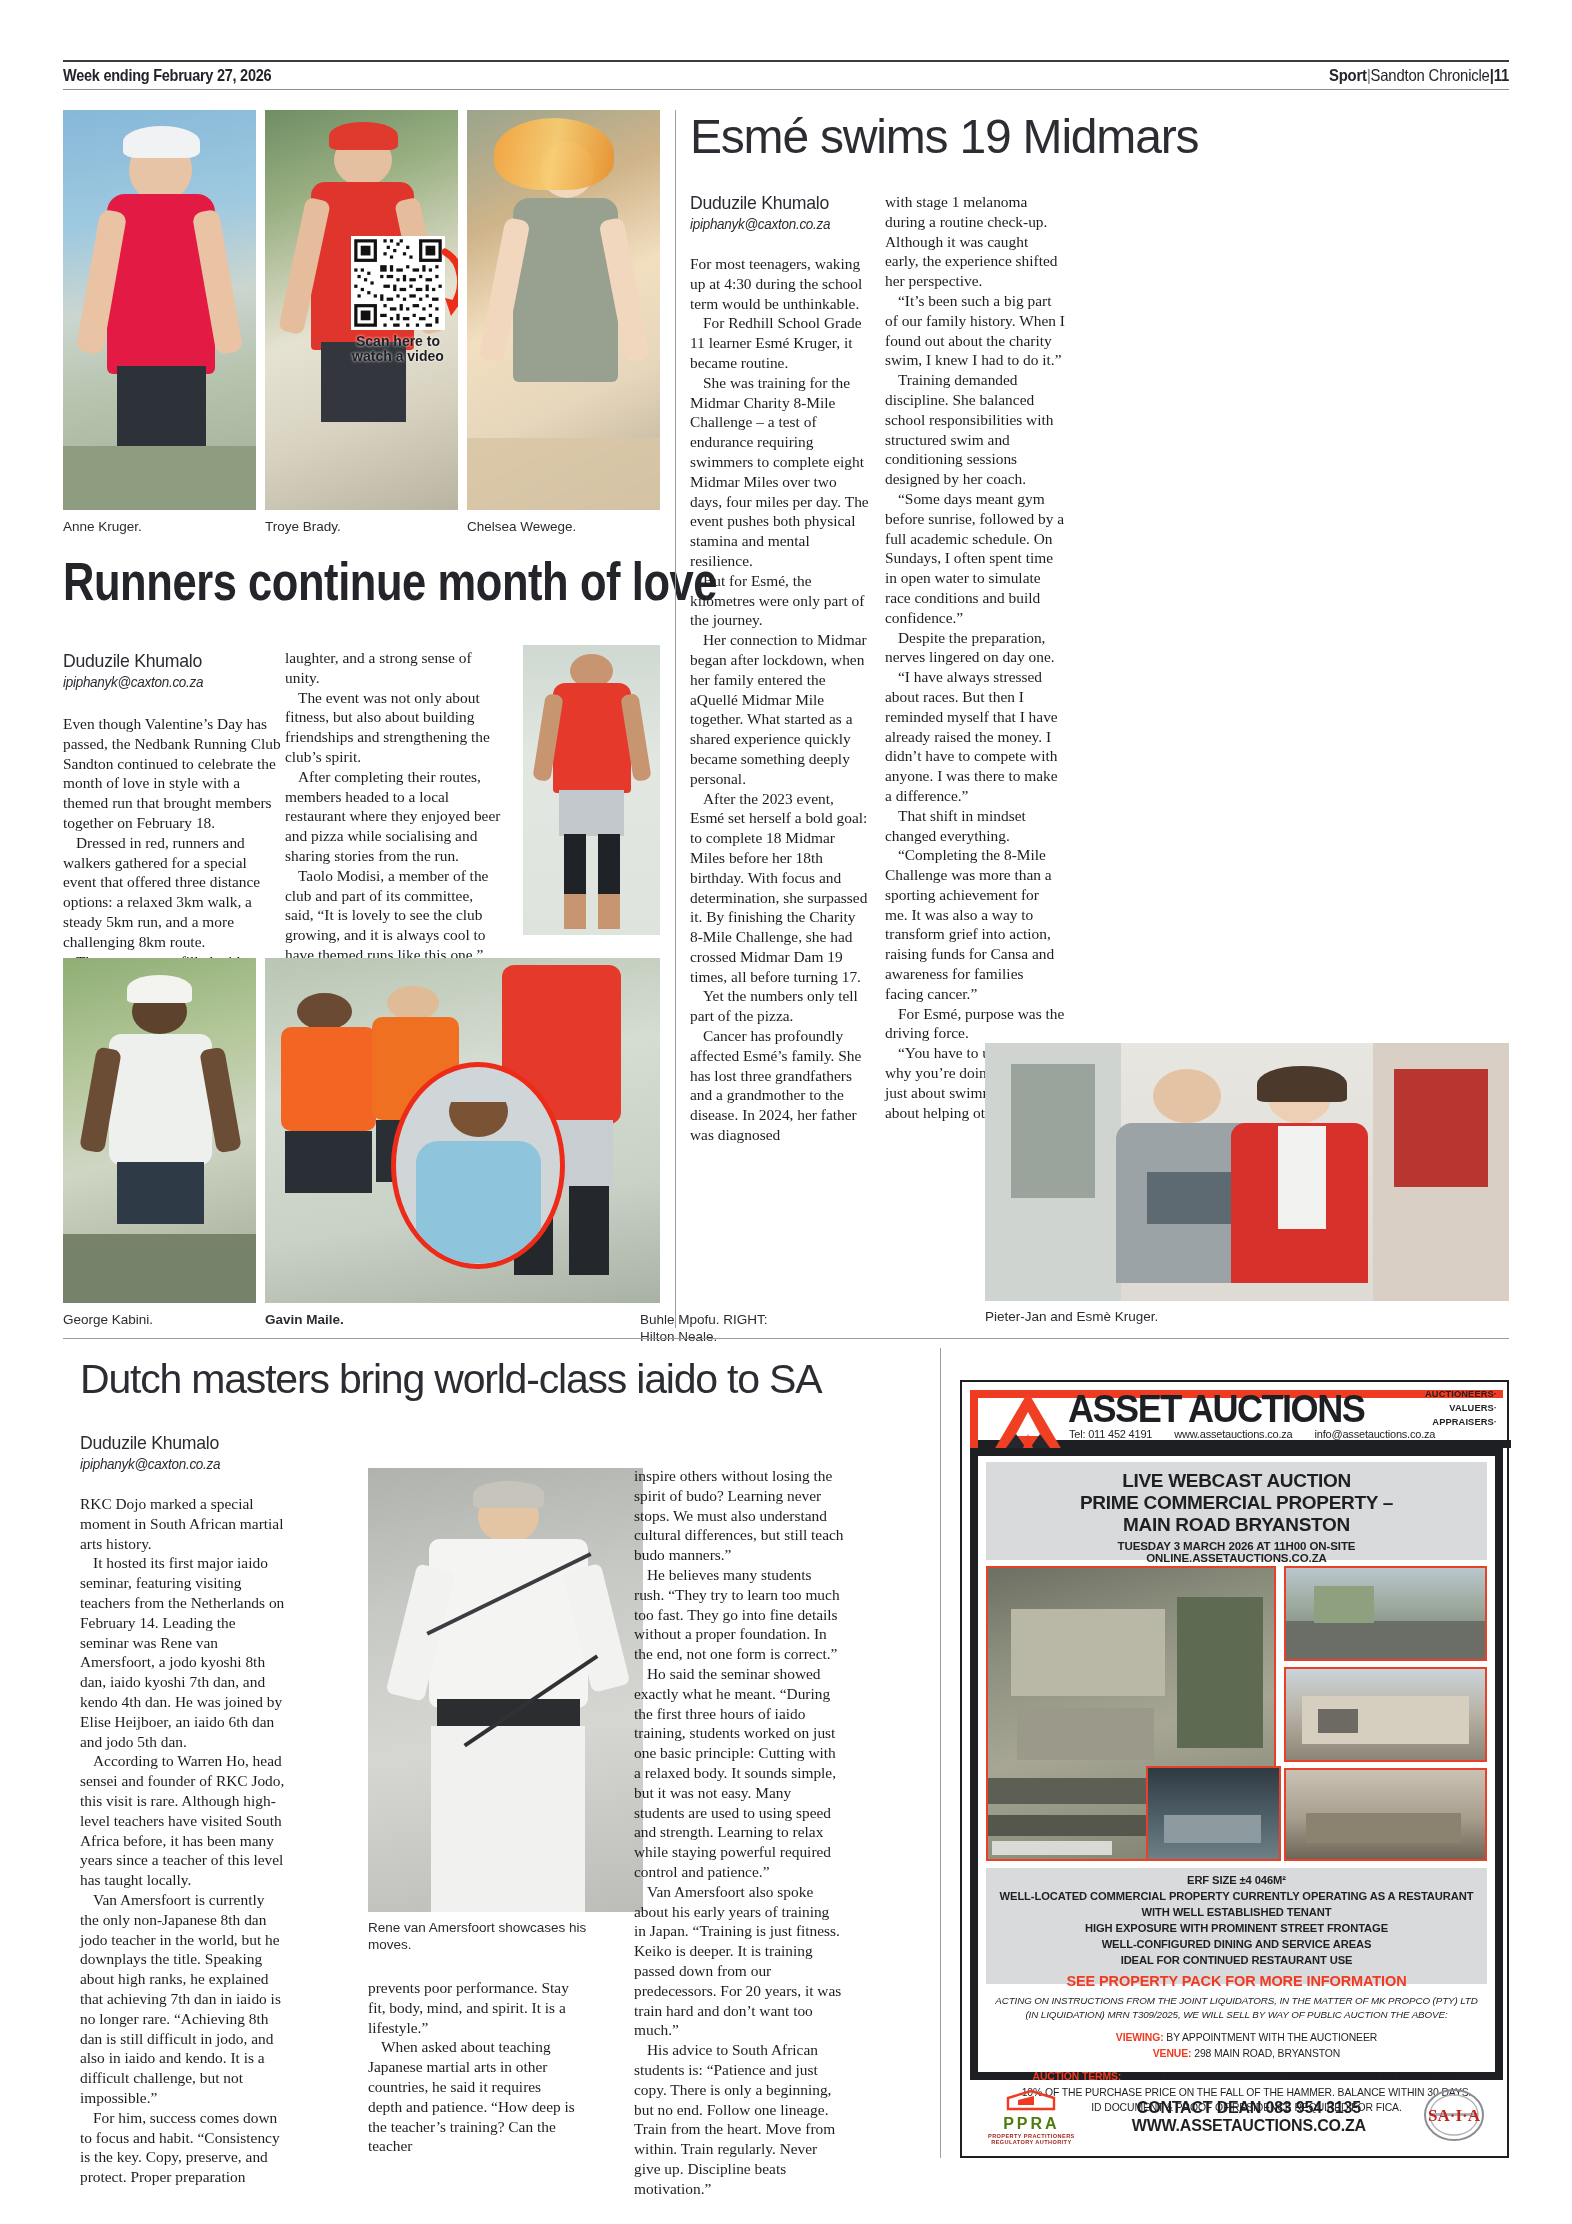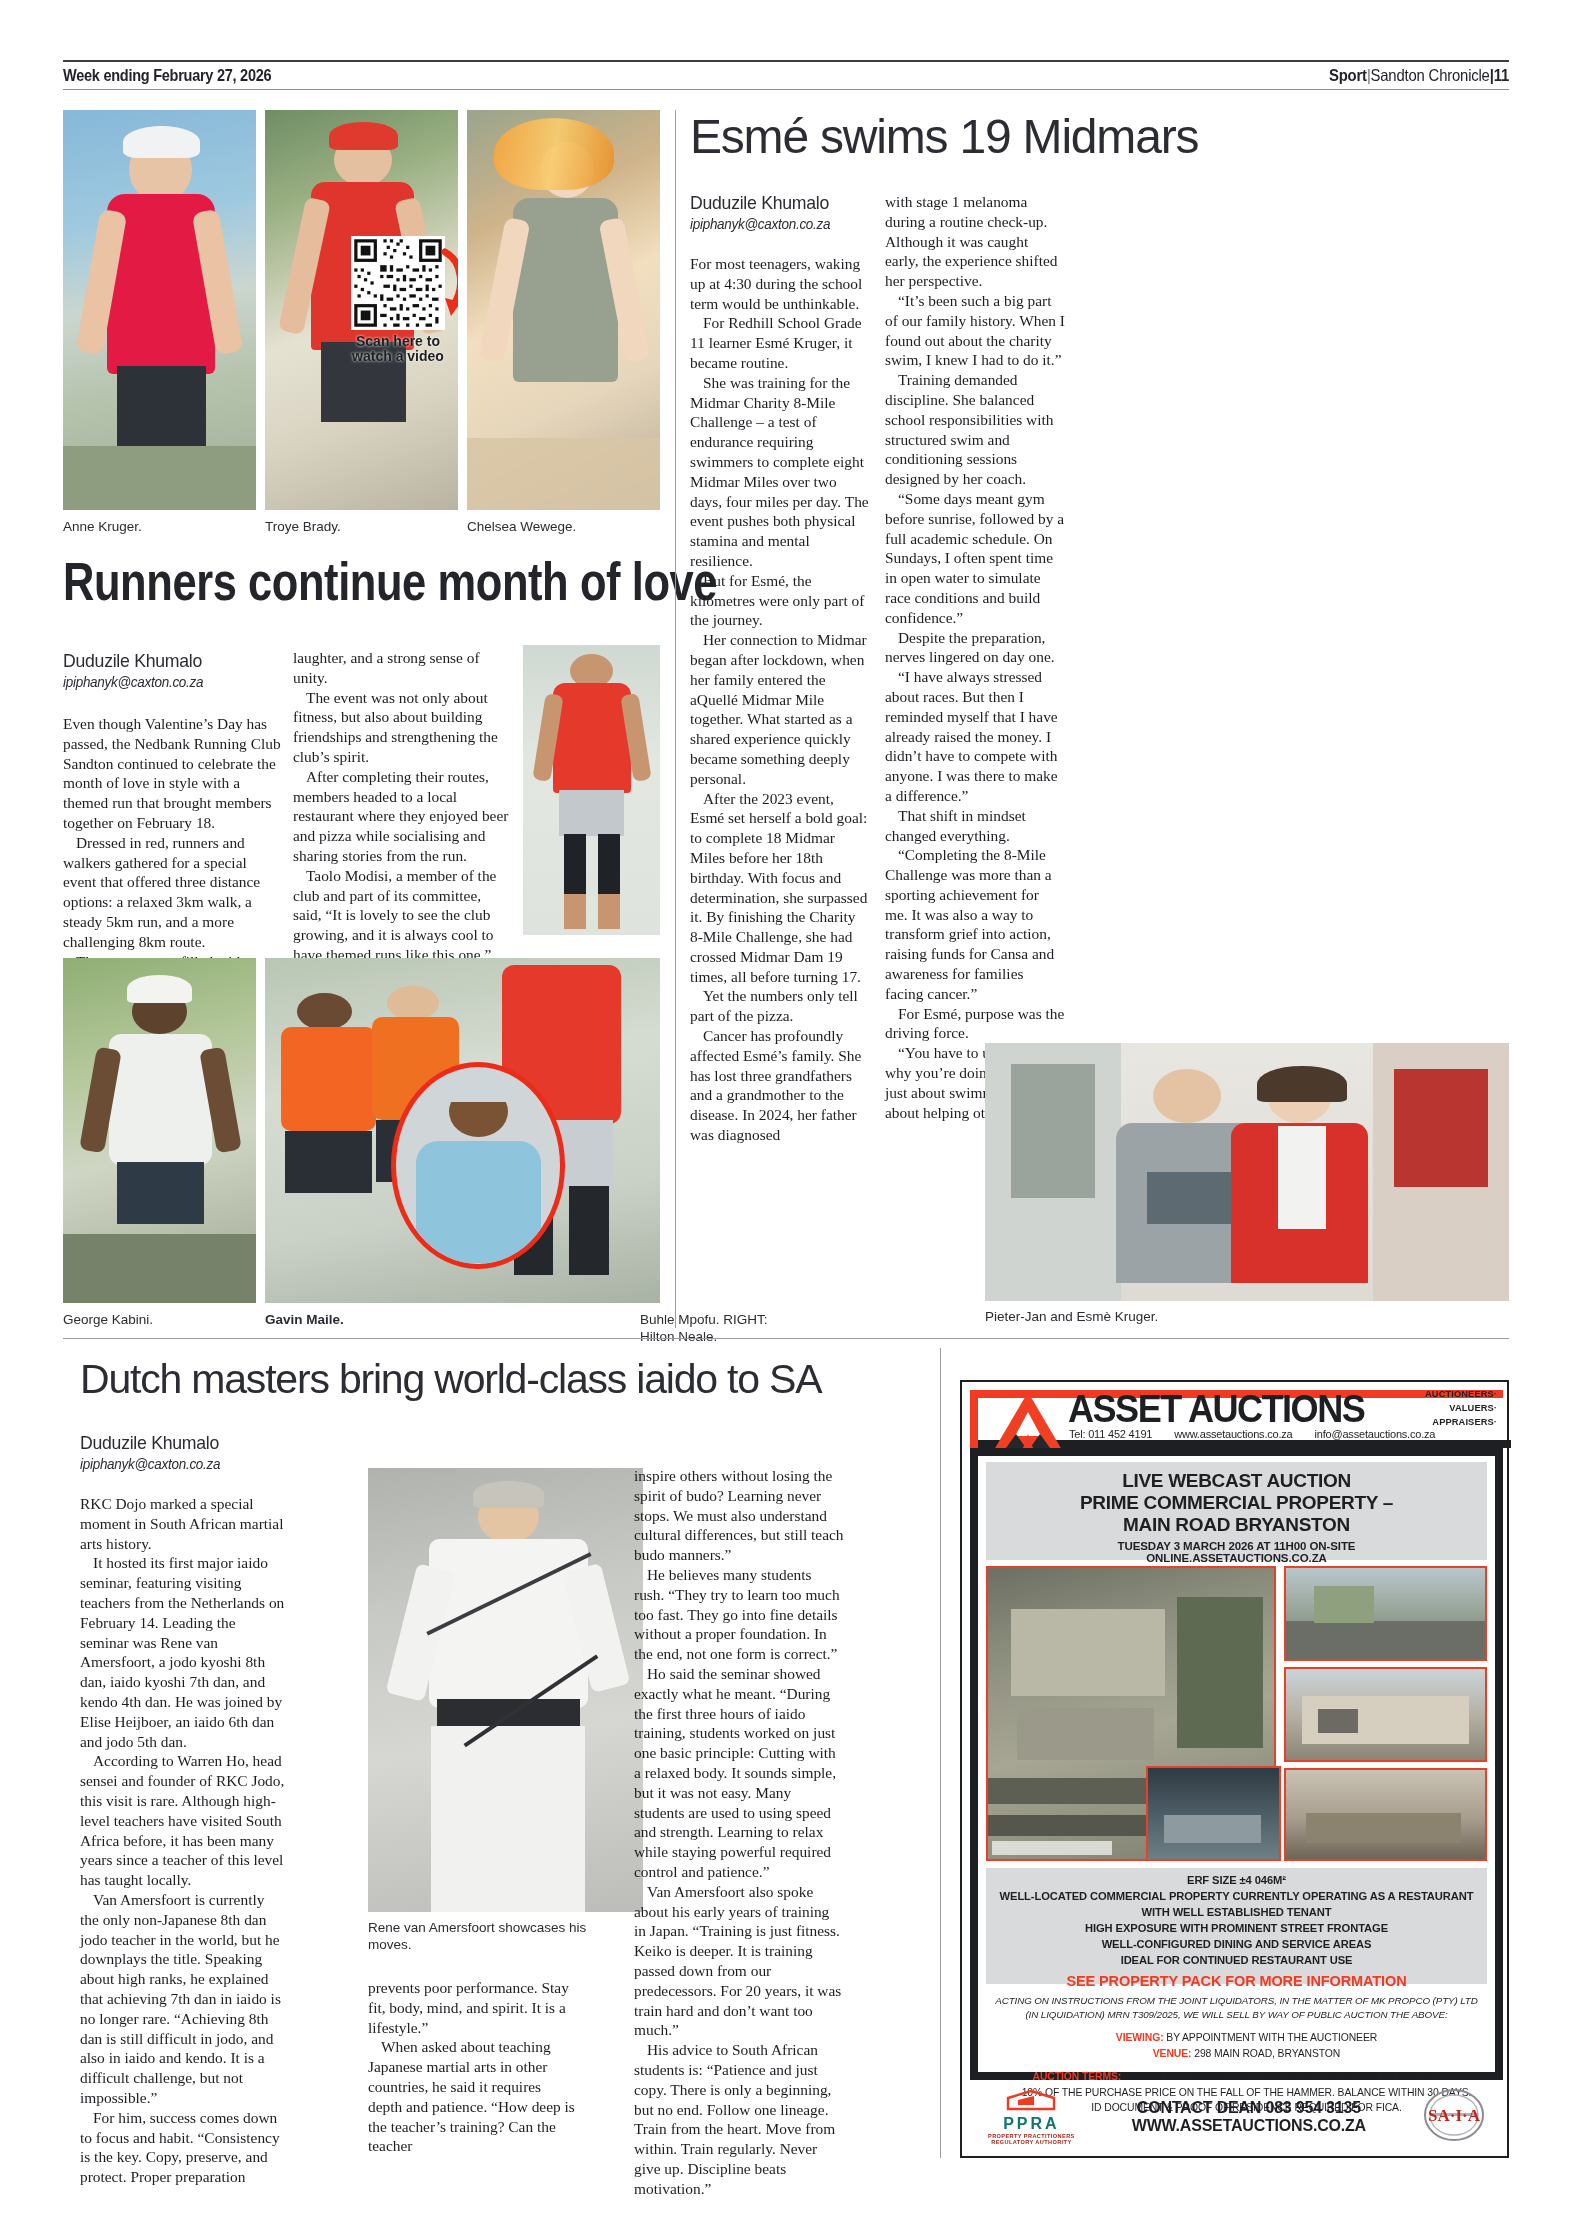--- a/index.html
+++ b/index.html
@@ -273,21 +273,21 @@
   <div class="headline-cond" style="position:absolute; left:63px; top:554px; font-size:53px; line-height:1.05;">Runners continue month of love</div>
 
   <div class="byline-name" style="position:absolute; left:63px; top:650px;">Duduzile Khumalo</div>
   <div class="byline-mail" style="position:absolute; left:63px; top:674px;">ipiphanyk@caxton.co.za</div>
 
   <div class="bodycol" style="left:63px; top:714px; width:218px;">
     <p class="first">Even though Valentine’s Day has passed, the Nedbank Running Club Sandton continued to celebrate the month of love in style with a themed run that brought members together on February 18.</p>
     <p>Dressed in red, runners and walkers gathered for a special event that offered three distance options: a relaxed 3km walk, a steady 5km run, and a more challenging 8km route.</p>
     <p>The streets were filled with colour,</p>
   </div>
-  <div class="bodycol" style="left:293px; top:648px; width:218px;">
+  <div class="bodycol" style="left:285px; top:648px; width:218px;">
     <p class="first">laughter, and a strong sense of unity.</p>
     <p>The event was not only about fitness, but also about building friendships and strengthening the club’s spirit.</p>
     <p>After completing their routes, members headed to a local restaurant where they enjoyed beer and pizza while socialising and sharing stories from the run.</p>
     <p>Taolo Modisi, a member of the club and part of its committee, said, “It is lovely to see the club growing, and it is always cool to have themed runs like this one.”</p>
   </div>
 
   <div class="photo" style="left:523px; top:645px; width:137px; height:290px;
               background:linear-gradient(180deg,#cfd9d1 0%,#e3e7e1 40%,#dfe3dd 100%);">
     <div style="position:absolute;left:34%;top:3%;width:32%;height:12%;border-radius:50%;background:#c79570;"></div>
     <div style="position:absolute;left:22%;top:13%;width:57%;height:38%;border-radius:12px 12px 4px 4px;background:#e5392c;"></div>
@@ -524,21 +524,21 @@
       <div>10% OF THE PURCHASE PRICE ON THE FALL OF THE HAMMER. BALANCE WITHIN 30 DAYS.</div>
       <div>ID DOCUMENT &amp; PROOF OF RESIDENCE REQUIRED FOR FICA.</div>
     </div>
 
     <div style="position:absolute; left:8px; top:700px; width:533px; height:70px; display:flex; align-items:center; justify-content:space-between; padding:0 18px;">
       <div style="text-align:center;">
         <svg width="54" height="22" viewBox="0 0 54 22">
           <path d="M4 20 L4 9 L27 2 L50 9 L50 20 Z" fill="none" stroke="#ee3b22" stroke-width="2.4"></path>
           <path d="M14 16 L14 11 L30 7 L30 16 Z" fill="#ee3b22"></path>
         </svg>
-        <div style="font-size:16px; font-weight:bold; letter-spacing:3px; color:#0f766e;">PPRA</div>
+        <div style="font-size:16px; font-weight:bold; letter-spacing:3px; color:#4d7c0f;">PPRA</div>
         <div style="font-size:5.6px; font-weight:bold; color:#9b1f14; letter-spacing:.4px;">PROPERTY PRACTITIONERS</div>
         <div style="font-size:5.6px; font-weight:bold; color:#9b1f14; letter-spacing:.4px;">REGULATORY AUTHORITY</div>
       </div>
       <div style="text-align:center;">
         <div class="ad-contact">CONTACT DEAN 083 954 3135</div>
         <div class="ad-contact red">WWW.ASSETAUCTIONS.CO.ZA</div>
       </div>
       <div style="text-align:center;">
         <svg width="62" height="54" viewBox="0 0 62 54">
           <ellipse cx="31" cy="27" rx="29" ry="25" fill="none" stroke="#8b8d92" stroke-width="2"></ellipse>

